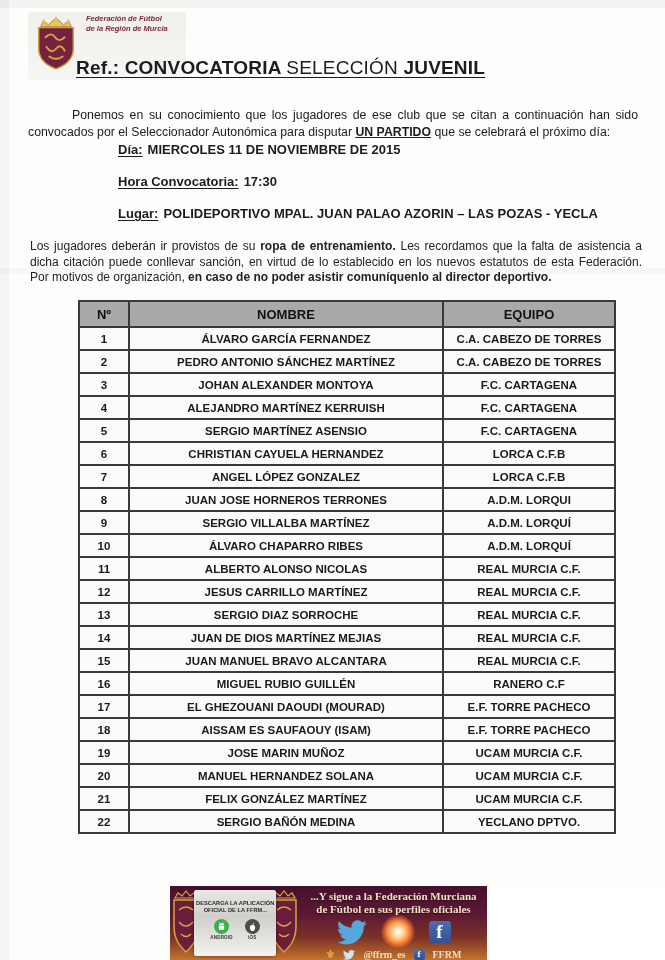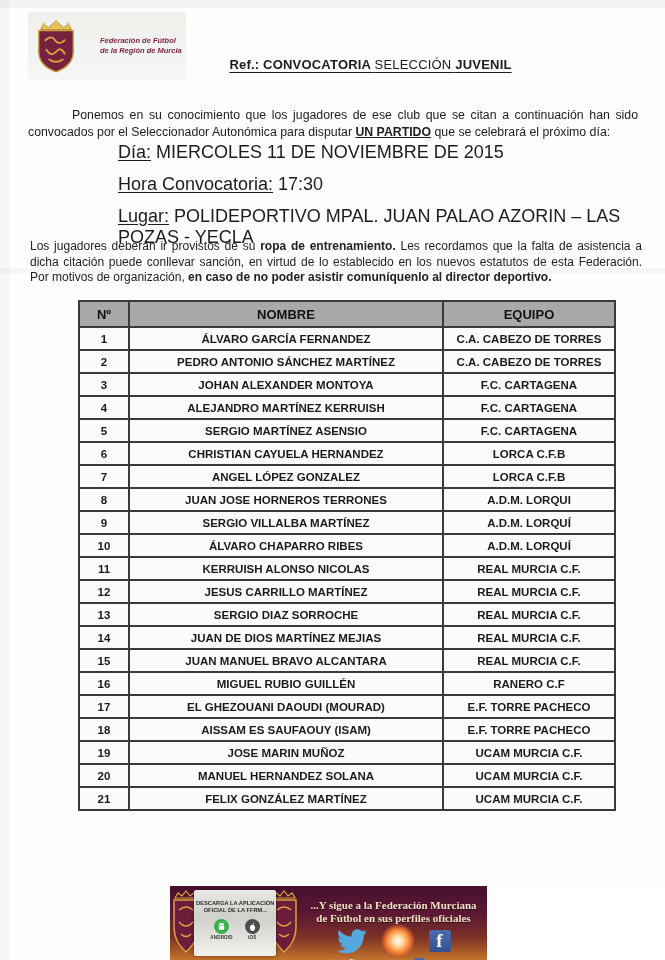--- a/index.html
+++ b/index.html
@@ -7,35 +7,35 @@
   .page{position:relative;width:665px;height:960px;background:#fdfdfc;
         font-family:"Liberation Sans",sans-serif;color:#1c1c1c;}
   
   .band{position:absolute;pointer-events:none;background:rgba(60,60,60,.05);}
   .band.top{left:0;top:0;width:665px;height:8px;}
   .band.left{left:0;top:0;width:9px;height:960px;background:rgba(60,60,60,.04);}
   .band.mid{left:0;top:268px;width:665px;height:6px;background:rgba(60,60,60,.03);}
 
   
   .logo-wrap{position:absolute;left:28px;top:12px;width:150px;height:64px;
-             display:flex;align-items:center;gap:20px;
+             display:flex;gap:6px;
              background:linear-gradient(180deg,#efefec,#f6f6f4);border-radius:4px;padding:2px 4px;}
   .logo-text{font-size:7.5px;font-weight:bold;font-style:italic;color:#7d2543;line-height:1.35;}
   
-  .title{position:absolute;left:0;top:57px;width:665px;text-align:center;padding-left:76px;
-         box-sizing:border-box;font-size:13px;letter-spacing:.2px;}
+  .title{position:absolute;left:0;top:57px;width:665px;padding-left:76px;
+         box-sizing:border-box;font-size:19px;letter-spacing:.2px;}
   .title .u{text-decoration:underline;text-underline-offset:3px;}
   .title .b{font-weight:bold;}
   
   .intro{position:absolute;left:28px;top:95px;width:610px;font-size:12.3px;line-height:17px;
          text-align:justify;text-indent:44px;margin-top:12px;}
   .intro .hl{font-weight:bold;text-decoration:underline;}
   
   .details{position:absolute;left:118px;top:142px;}
-  .detail{font-size:18px;font-weight:normal;height:19px;margin-bottom:13px;}
+  .detail{font-size:13px;font-weight:bold;height:19px;margin-bottom:13px;}
   .detail .lbl{text-decoration:underline;text-underline-offset:2px;margin-right:5px;}
   
   .notice{position:absolute;left:30px;top:227px;width:612px;font-size:12px;line-height:15.5px;
           text-align:justify;color:#222;}
   .notice .b{font-weight:bold;}
   
   table.roster{position:absolute;left:78px;top:300px;width:520px;border-collapse:collapse;
                border:2px solid #8b5cf6;table-layout:fixed;}
   table.roster th,table.roster td{border:2px solid #3a3a3a;text-align:center;overflow:hidden;
                white-space:nowrap;padding:0 3px;}
@@ -57,21 +57,21 @@
           border-radius:2px;box-shadow:0 0 3px rgba(0,0,0,.5);
           display:flex;flex-direction:column;align-items:center;padding-top:10px;box-sizing:border-box;}
   .ribbon-text{font-size:6px;font-weight:bold;color:#2a2a2a;line-height:7px;text-align:center;
                transform:scale(.95);white-space:nowrap;}
   .stores{display:flex;gap:12px;margin-top:5px;}
   .store{display:flex;flex-direction:column;align-items:center;}
   .store .dot{width:15px;height:15px;border-radius:50%;display:flex;align-items:center;justify-content:center;}
   .store.android .dot{background:#3ab04a;}
   .store.ios .dot{background:#4c4c4c;}
   .store .cap{font-size:4.5px;font-weight:bold;color:#333;margin-top:1px;letter-spacing:.2px;}
-  .social-panel{position:relative;flex:1;display:flex;flex-direction:column;align-items:center;padding-top:13px;}
+  .social-panel{position:relative;flex:1;display:flex;flex-direction:column;align-items:center;padding-top:4px;}
   .social-line{font-family:"Liberation Serif",serif;font-weight:bold;font-size:11px;line-height:12.5px;
                color:#f3e4c4;text-shadow:0 1px 1px rgba(0,0,0,.6);white-space:nowrap;}
   .icons-row{display:flex;align-items:center;gap:14px;margin-top:2px;height:30px;}
   .orb{width:34px;height:34px;border-radius:50%;
        background:radial-gradient(circle,#ffffff 0%,#ffd9a0 22%,#ff8a3c 45%,rgba(180,60,30,.35) 70%,rgba(0,0,0,0) 75%);}
   .fb{width:22px;height:22px;background:linear-gradient(180deg,#4a6cb3,#34508e);border-radius:3px;
       color:#fff;font-family:"Liberation Serif",serif;font-weight:bold;font-size:19px;line-height:22px;
       text-align:center;}
   .fb.small{width:11px;height:11px;font-size:9px;line-height:11px;border-radius:2px;}
   .handles-row{display:flex;align-items:center;gap:8px;margin-top:1px;
@@ -176,21 +176,21 @@
           <td>SERGIO VILLALBA MARTÍNEZ</td>
           <td>A.D.M. LORQUÍ</td>
         </tr>
         <tr>
           <td>10</td>
           <td>ÁLVARO CHAPARRO RIBES</td>
           <td>A.D.M. LORQUÍ</td>
         </tr>
         <tr>
           <td>11</td>
-          <td>KERRUISH ALONSO NICOLAS</td>
+          <td>ALBERTO ALONSO NICOLAS</td>
           <td>REAL MURCIA C.F.</td>
         </tr>
         <tr>
           <td>12</td>
           <td>JESUS CARRILLO MARTÍNEZ</td>
           <td>REAL MURCIA C.F.</td>
         </tr>
         <tr>
           <td>13</td>
           <td>SERGIO DIAZ SORROCHE</td>
@@ -228,20 +228,25 @@
         </tr>
         <tr>
           <td>20</td>
           <td>MANUEL HERNANDEZ SOLANA</td>
           <td>UCAM MURCIA C.F.</td>
         </tr>
         <tr>
           <td>21</td>
           <td>FELIX GONZÁLEZ MARTÍNEZ</td>
           <td>UCAM MURCIA C.F.</td>
+        </tr>
+        <tr>
+          <td>22</td>
+          <td>SERGIO BAÑÓN MEDINA</td>
+          <td>YECLANO DPTVO.</td>
         </tr>
       </tbody>
   </table>
 
   <div class="footer">
     <div class="app-panel">
       <svg class="mini-crest l" width="30" height="70" viewBox="0 0 30 70">
         <path d="M4 10 l3-5 4 3 4-5 4 5 4-3 3 5 z" fill="none" stroke="#d9a43c" stroke-width="1.2"></path>
         <path d="M3 12 h24 v26 c0 14-6 20-12 26 C9 58 3 52 3 38 Z" fill="#6b1d3c" stroke="#d9a43c" stroke-width="1.5"></path>
         <path d="M8 22 q7-6 14 0 M8 34 q7 8 14 0 M10 46 q5 5 10 0" fill="none" stroke="#d9a43c" stroke-width="1.6"></path>

